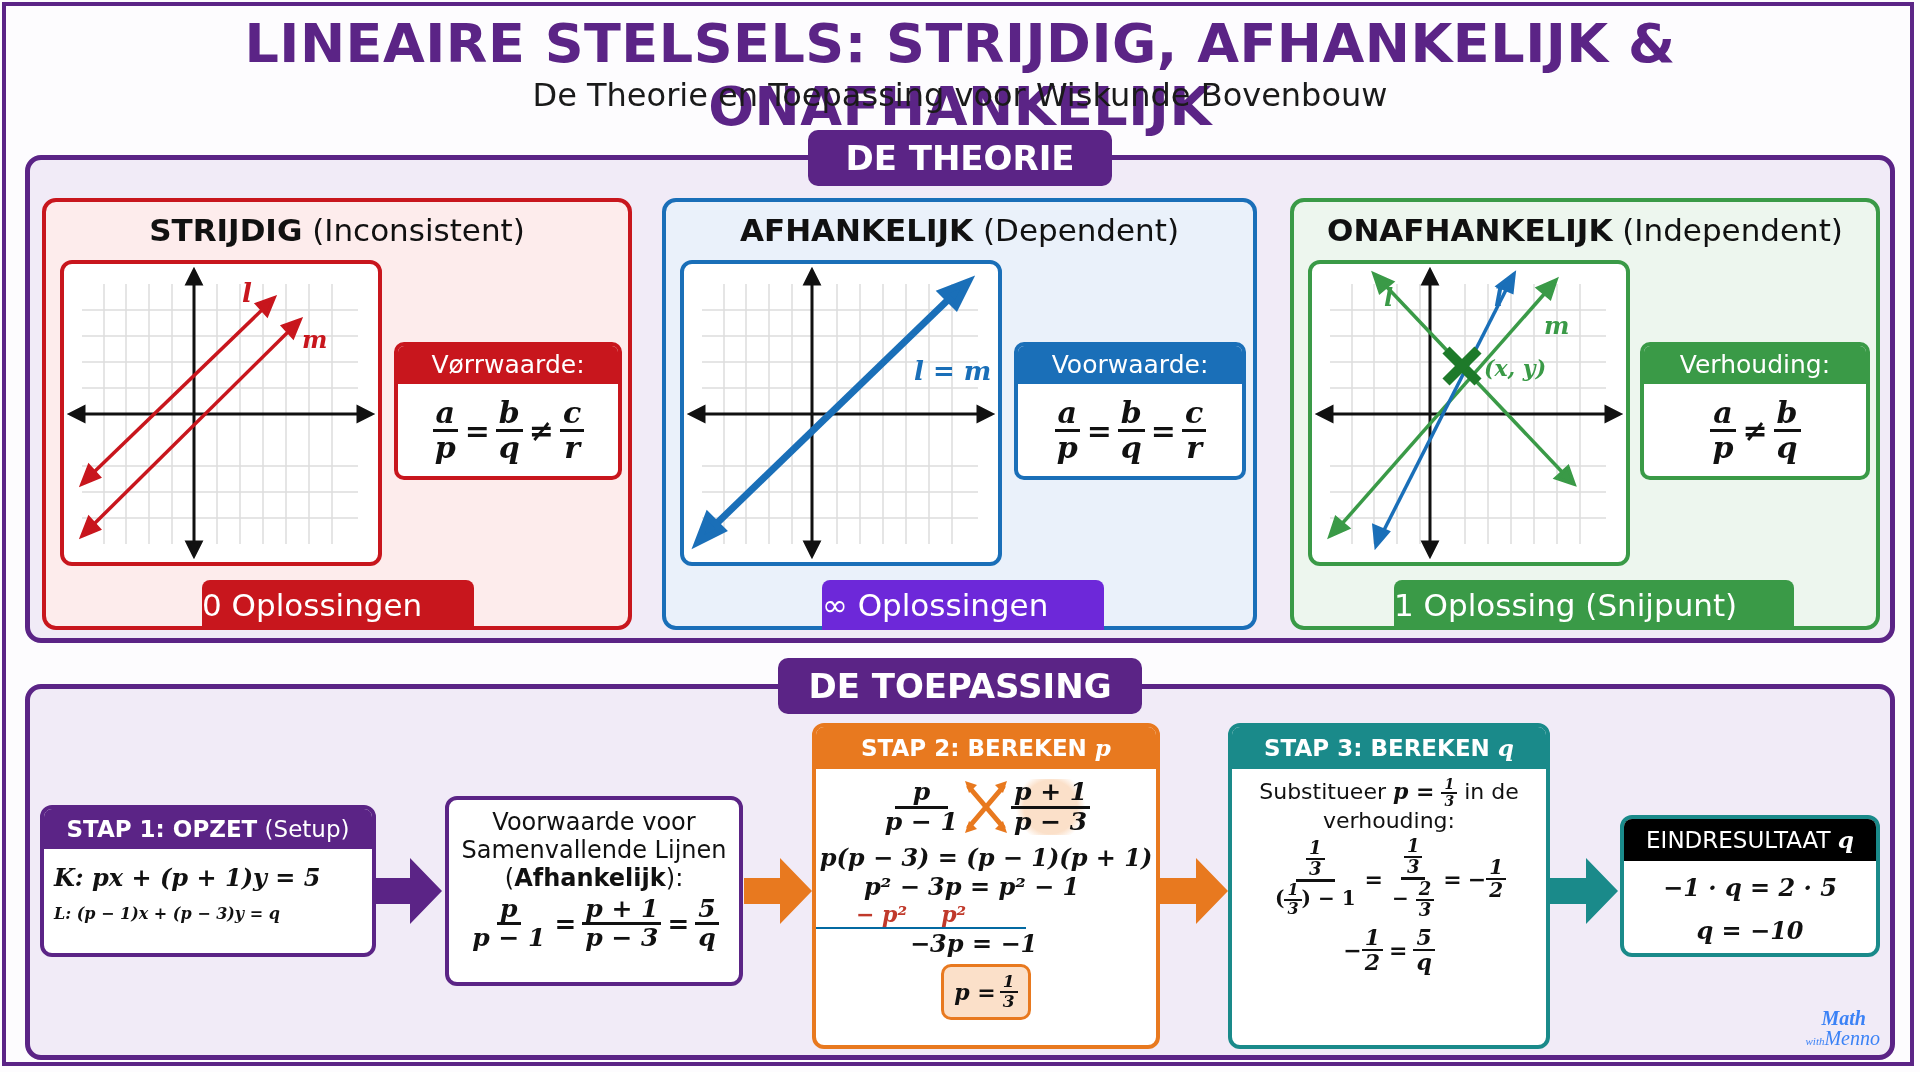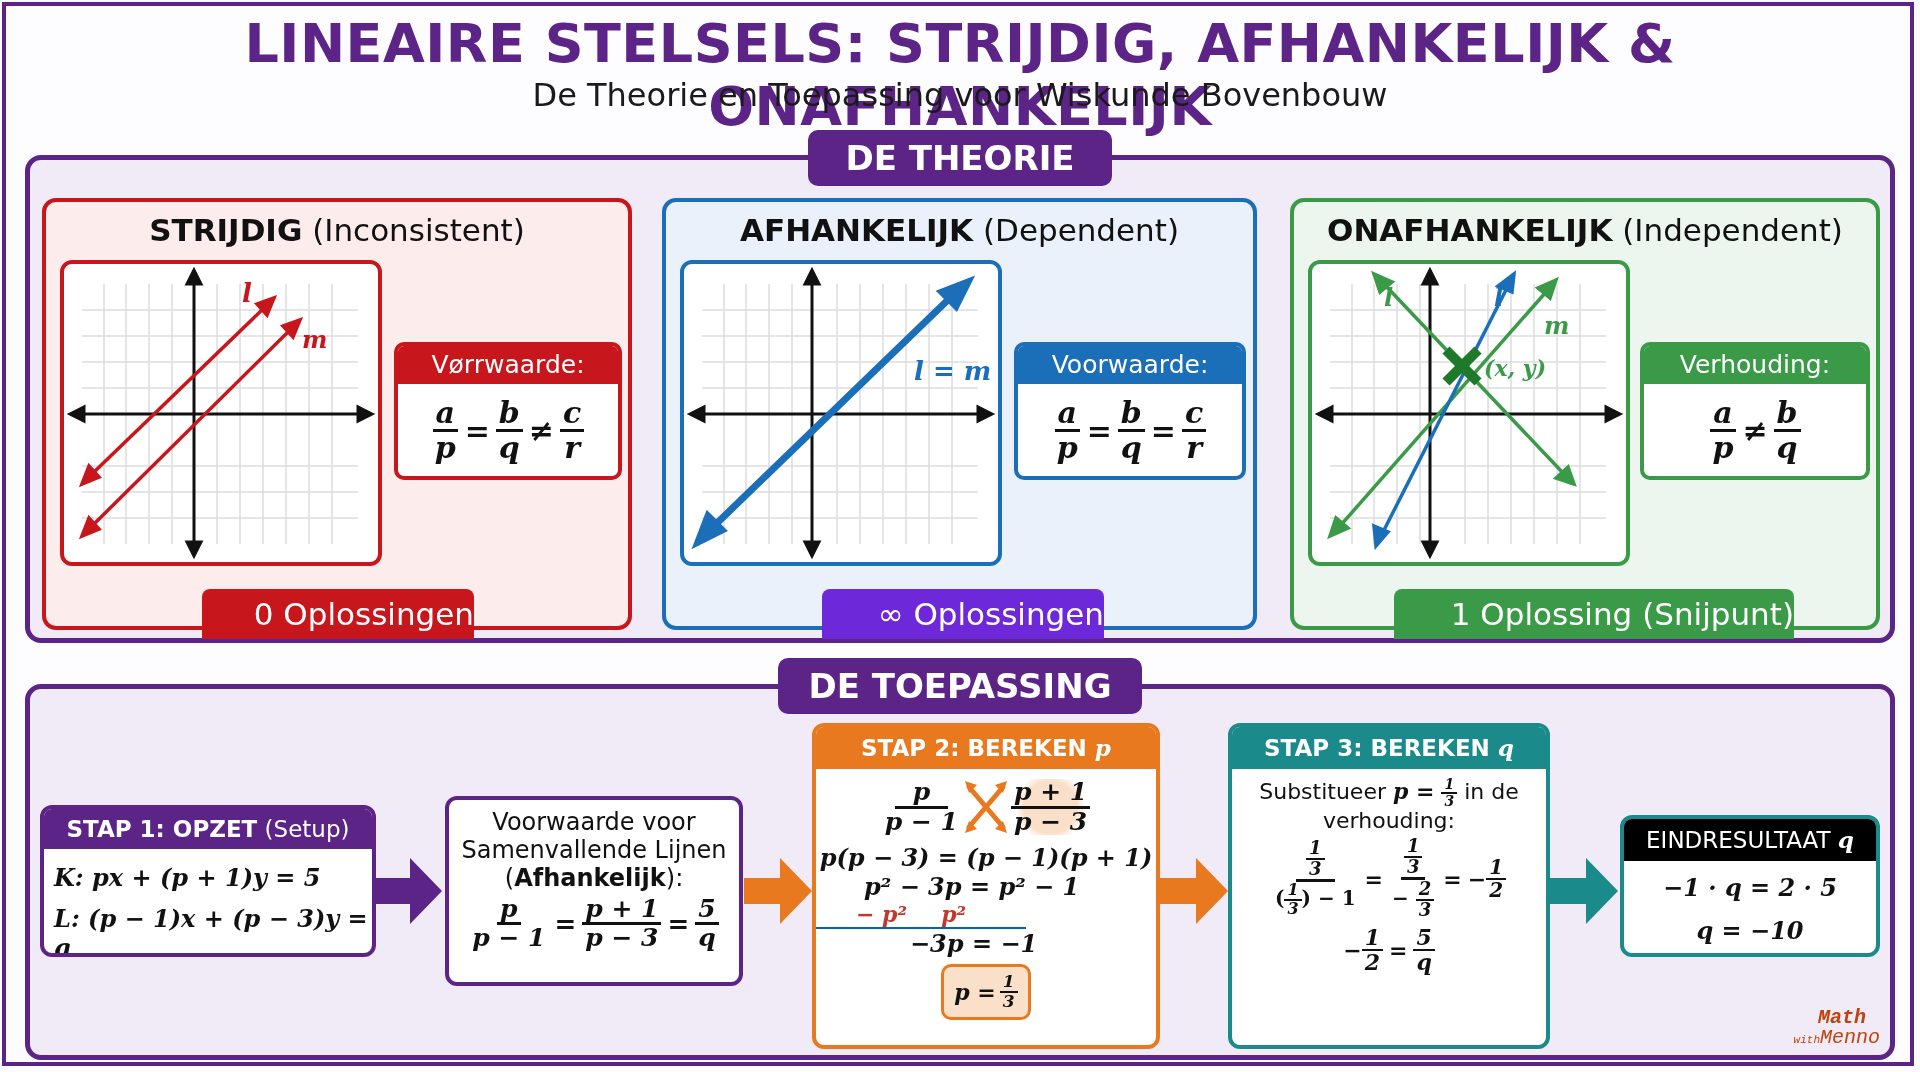--- a/index.html
+++ b/index.html
@@ -13,27 +13,27 @@
   .card-title{position:absolute;left:0;top:10px;width:100%;text-align:center;font-size:31px;color:#111;}
   .card-title b{font-weight:bold;}
   .graph{position:absolute;border:4px solid;border-radius:12px;background:#fff;box-sizing:border-box;overflow:hidden;}
   .cond{position:absolute;border:4px solid;border-radius:10px;background:#fff;box-sizing:border-box;overflow:hidden;}
   .cond-head{height:38px;line-height:38px;text-align:center;color:#fff;font-size:25px;}
   .cond-body{display:flex;align-items:center;justify-content:center;height:92px;}
   .frac{display:inline-flex;flex-direction:column;align-items:center;vertical-align:middle;font-family:"DejaVu Serif","Liberation Serif",serif;font-style:italic;font-weight:bold;line-height:1.05;}
   .frac .num{padding:0 3px;border-bottom:3px solid #111;}
   .frac .den{padding:0 3px;}
   .op{font-family:"DejaVu Serif",serif;font-weight:bold;margin:0 6px;font-size:30px;}
-  .badge{position:absolute;color:#fff;font-size:31px;text-align:right;border-radius:8px 8px 0 0;box-sizing:border-box;margin-top:9px;}
+  .badge{position:absolute;color:#fff;font-size:31px;text-align:left;border-radius:8px 8px 0 0;box-sizing:border-box;}
   .math{font-family:"DejaVu Serif","Liberation Serif",serif;font-style:italic;font-weight:bold;}
   .step{position:absolute;border:4px solid;border-radius:12px;background:#fff;box-sizing:border-box;overflow:hidden;}
   .step-head{color:#fff;font-size:23px;text-align:center;font-weight:bold;}
   .step-head span.n{font-weight:normal;}
   .arrow{position:absolute;}
-  .logo{position:absolute;right:40px;bottom:24px;font-family:Liberation Mono, monospace;font-style:italic;color:#c2410c;text-align:right;line-height:1;}
+  .logo{position:absolute;right:40px;bottom:24px;font-family:Liberation Serif, serif;font-style:italic;color:#3b82f6;text-align:right;line-height:1;}
 </style>
 </head>
 <body>
 
 <div class="outer"></div>
 
 <div class="title">LINEAIRE STELSELS: STRIJDIG, AFHANKELIJK &amp; ONAFHANKELIJK</div>
 <div class="subtitle">De Theorie en Toepassing voor Wiskunde Bovenbouw</div>
 
 <div class="section" style="left:25px;top:155px;width:1870px;height:488px;"></div>
@@ -238,21 +238,21 @@
   </div>
   <div class="badge" style="left:100px;top:378px;width:400px;height:50px;line-height:50px;background:#3a9a47;">1 Oplossing (Snijpunt)</div>
 </div>
 
 <div class="section" style="left:25px;top:684px;width:1870px;height:376px;"></div>
 <div class="pill" style="left:778px;top:658px;width:364px;height:56px;line-height:56px;">DE TOEPASSING</div>
 
 <div class="step" style="left:40px;top:805px;width:336px;height:152px;border-color:#5b2486;">
   <div class="step-head" style="background:#5b2486;height:40px;line-height:40px;"><span>STAP 1: OPZET</span><span class="n"> (Setup)</span></div>
   <div class="math" style="font-size:24px;padding:14px 0 0 10px;">K: px + (p + 1)y = 5</div>
-  <div class="math" style="font-size:24px;padding:12px 0 0 10px;">L: (p − 1)x + (p − 3)y = q</div>
+  <div class="math" style="font-size:16px;padding:12px 0 0 10px;">L: (p − 1)x + (p − 3)y = q</div>
 </div>
 
 <svg class="arrow" style="left:376px;top:858px;" width="66" height="66" viewBox="0 0 66 66">
     <polygon points="0,20 34,20 34,0 66,33 34,66 34,46 0,46" fill="#5b2486"></polygon>
   </svg>
 
 <div class="step" style="left:445px;top:796px;width:298px;height:190px;border-color:#5b2486;">
   <div style="text-align:center;font-size:24px;padding-top:8px;">Voorwaarde voor</div>
   <div style="text-align:center;font-size:24px;">Samenvallende Lijnen</div>
   <div style="text-align:center;font-size:24px;"><span>(</span><b>Afhankelijk</b><span>):</span></div>

